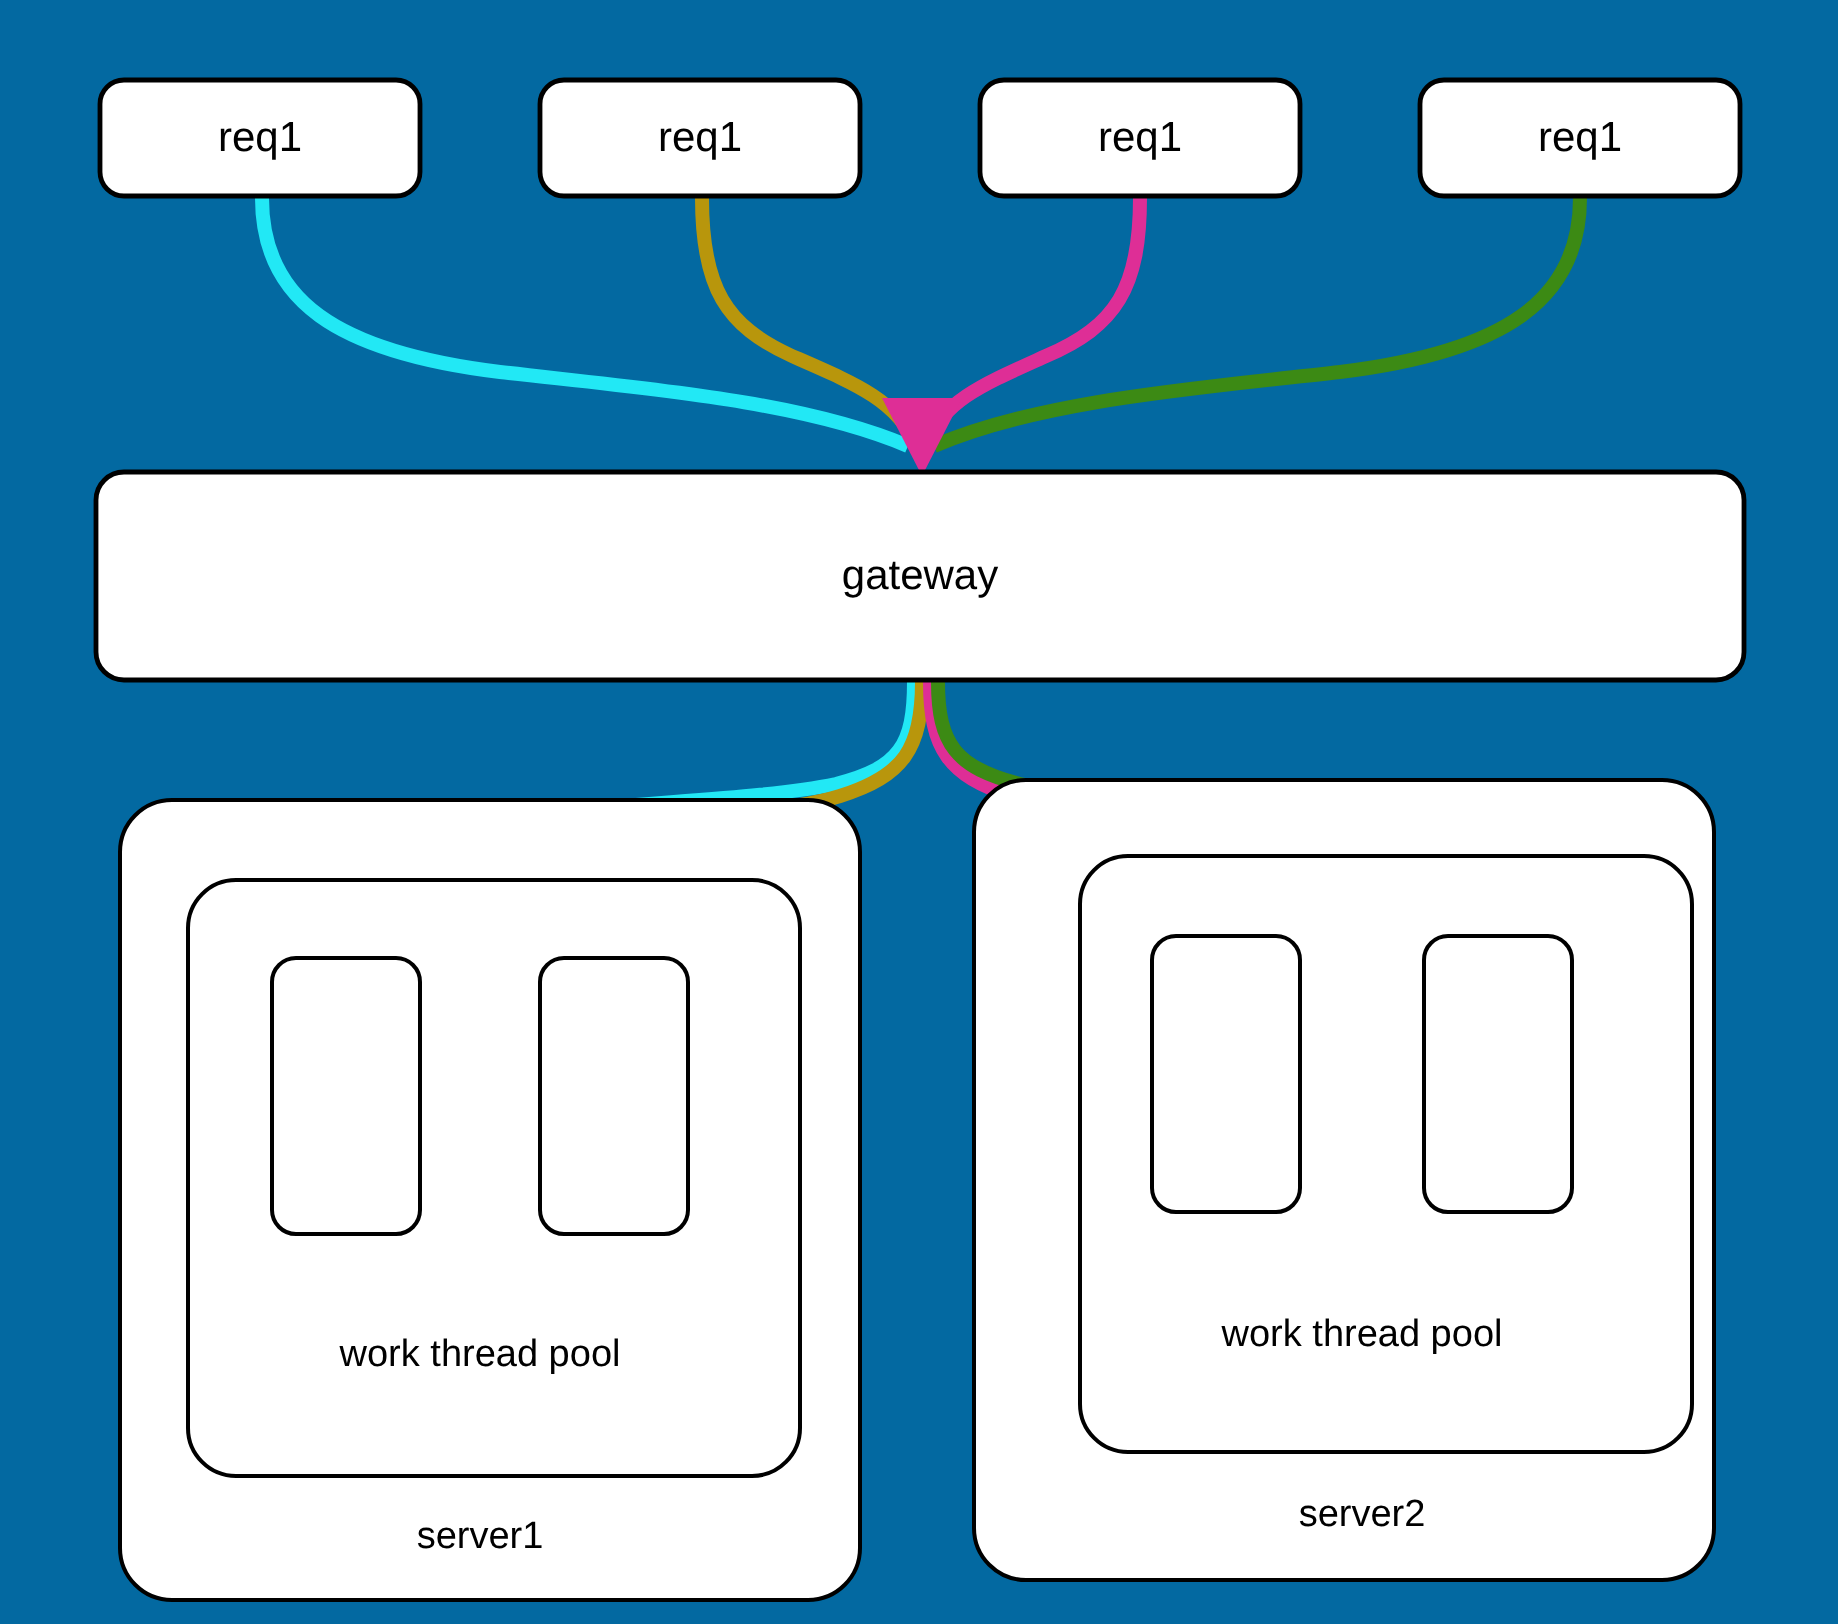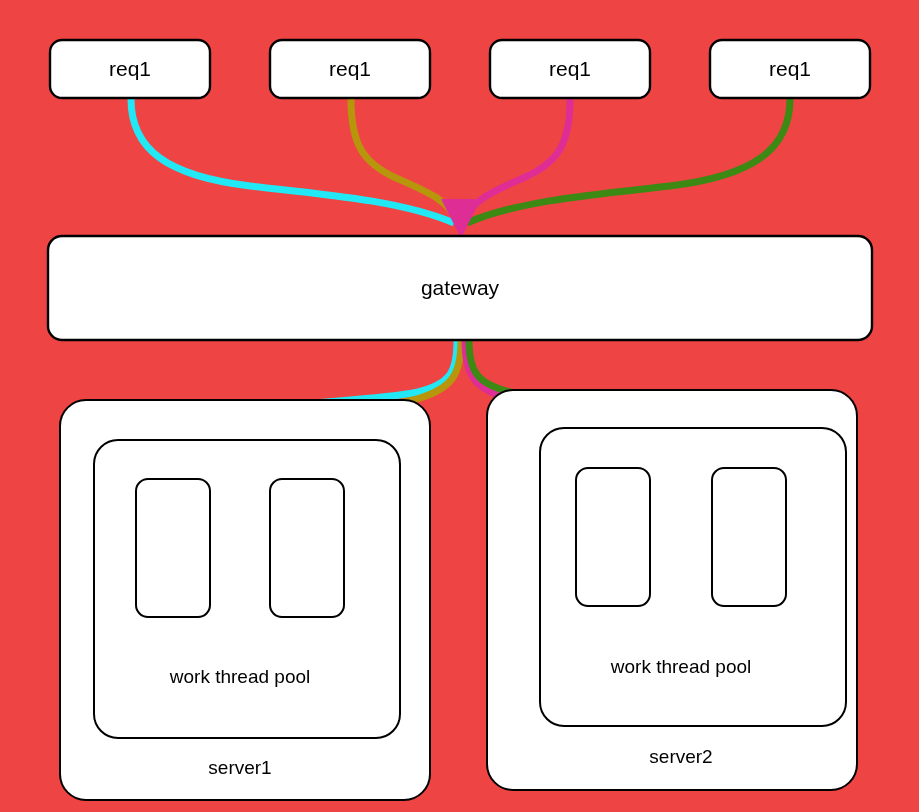--- a/index.html
+++ b/index.html
@@ -10,21 +10,21 @@
   body {
     width: 919px;
     height: 812px;
     font-family: "Liberation Sans", sans-serif;
     overflow: hidden;
   }
   #diagram-root {
     position: relative;
     width: 919px;
     height: 812px;
-    background: #ef4444;
+    background: #0369a1;
   }
   svg#diagram-svg {
     display: block;
     width: 919px;
     height: 812px;
   }
   .node-box {
     fill: #ffffff;
     stroke: #000000;
     stroke-width: 2.4;

